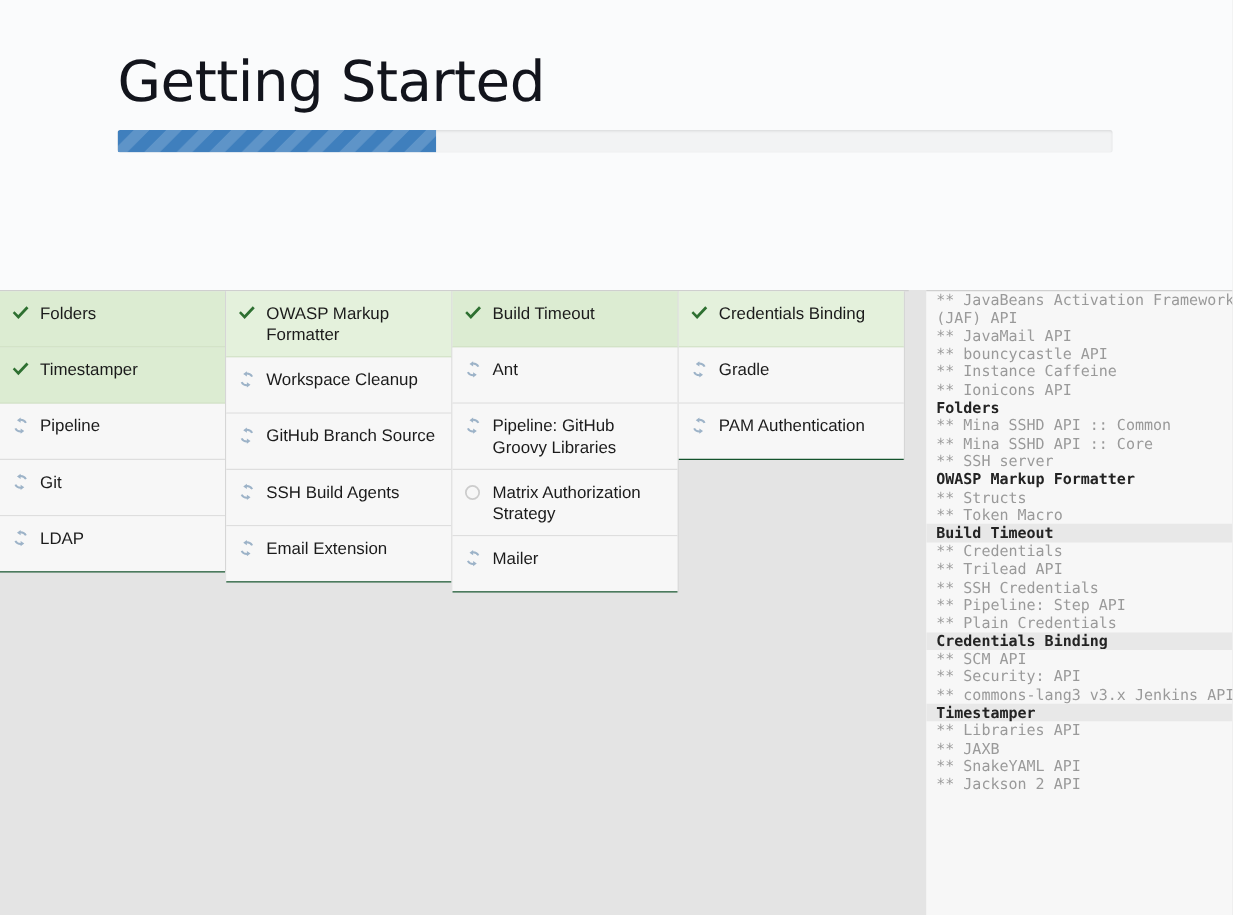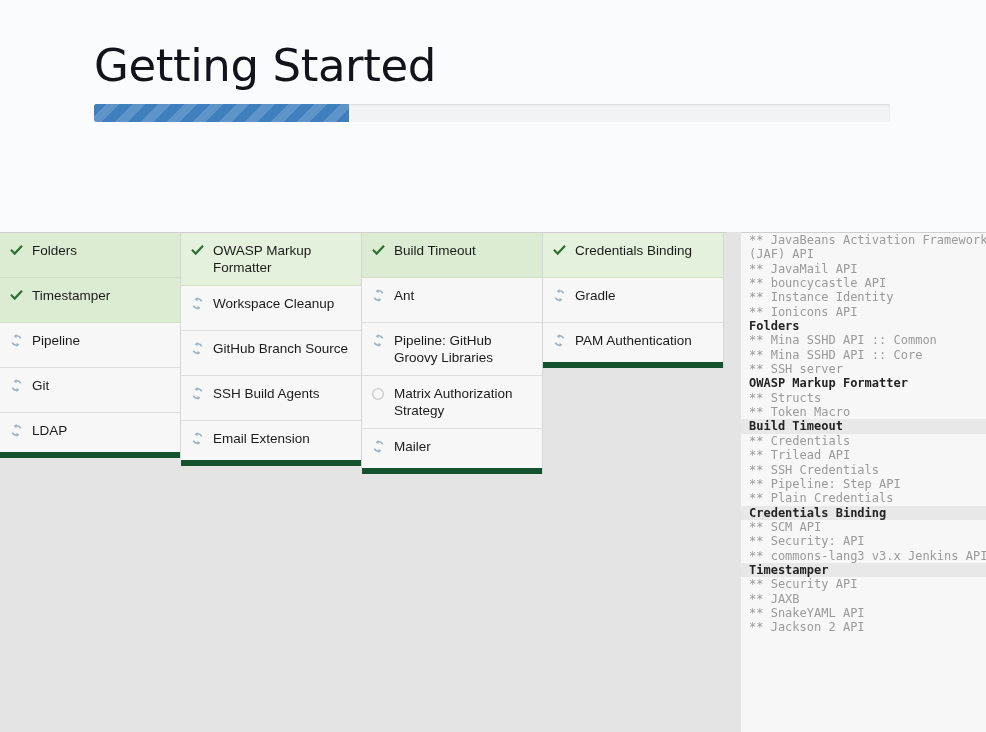--- a/index.html
+++ b/index.html
@@ -118,21 +118,21 @@
     color: #1b1b1b;
   }
   .plugin-cell.state-success {
     background: #dcecd2;
     border-bottom-color: #cfe0c4;
   }
   .plugin-cell.state-success.tint-light {
     background: #e4f1dc;
   }
   .plugin-cell.last {
-    border-bottom: 6px solid #14532d;
+    border-bottom: 1px solid #14532d;
     justify-content: center;
   }
   .cell-label {
     flex: 1 1 auto;
     word-break: normal;
   }
 
   
   .icon {
     flex: 0 0 auto;
@@ -356,40 +356,40 @@
             <span class="cell-label">PAM Authentication</span>
           </div>
         </div>
       </div>
 
     <div class="log-panel" id="log-panel" style="background: rgb(247, 247, 247);">
         <div class="log-line">** JavaBeans Activation Framework</div>
         <div class="log-line cont">(JAF) API</div>
         <div class="log-line">** JavaMail API</div>
         <div class="log-line">** bouncycastle API</div>
-        <div class="log-line">** Instance Identity</div>
+        <div class="log-line">** Instance Caffeine</div>
         <div class="log-line">** Ionicons API</div>
         <div class="log-line plugin">Folders</div>
         <div class="log-line">** Mina SSHD API :: Common</div>
         <div class="log-line">** Mina SSHD API :: Core</div>
         <div class="log-line">** SSH server</div>
         <div class="log-line plugin">OWASP Markup Formatter</div>
         <div class="log-line">** Structs</div>
         <div class="log-line">** Token Macro</div>
         <div class="log-line plugin highlight">Build Timeout</div>
         <div class="log-line">** Credentials</div>
         <div class="log-line">** Trilead API</div>
         <div class="log-line">** SSH Credentials</div>
         <div class="log-line">** Pipeline: Step API</div>
         <div class="log-line">** Plain Credentials</div>
         <div class="log-line plugin highlight">Credentials Binding</div>
         <div class="log-line">** SCM API</div>
         <div class="log-line">** Security: API</div>
         <div class="log-line">** commons-lang3 v3.x Jenkins API</div>
         <div class="log-line plugin highlight">Timestamper</div>
-        <div class="log-line">** Security API</div>
+        <div class="log-line">** Libraries API</div>
         <div class="log-line">** JAXB</div>
         <div class="log-line">** SnakeYAML API</div>
         <div class="log-line">** Jackson 2 API</div>
       </div>
 
   </div>
 </div>
 
 </body></html>

